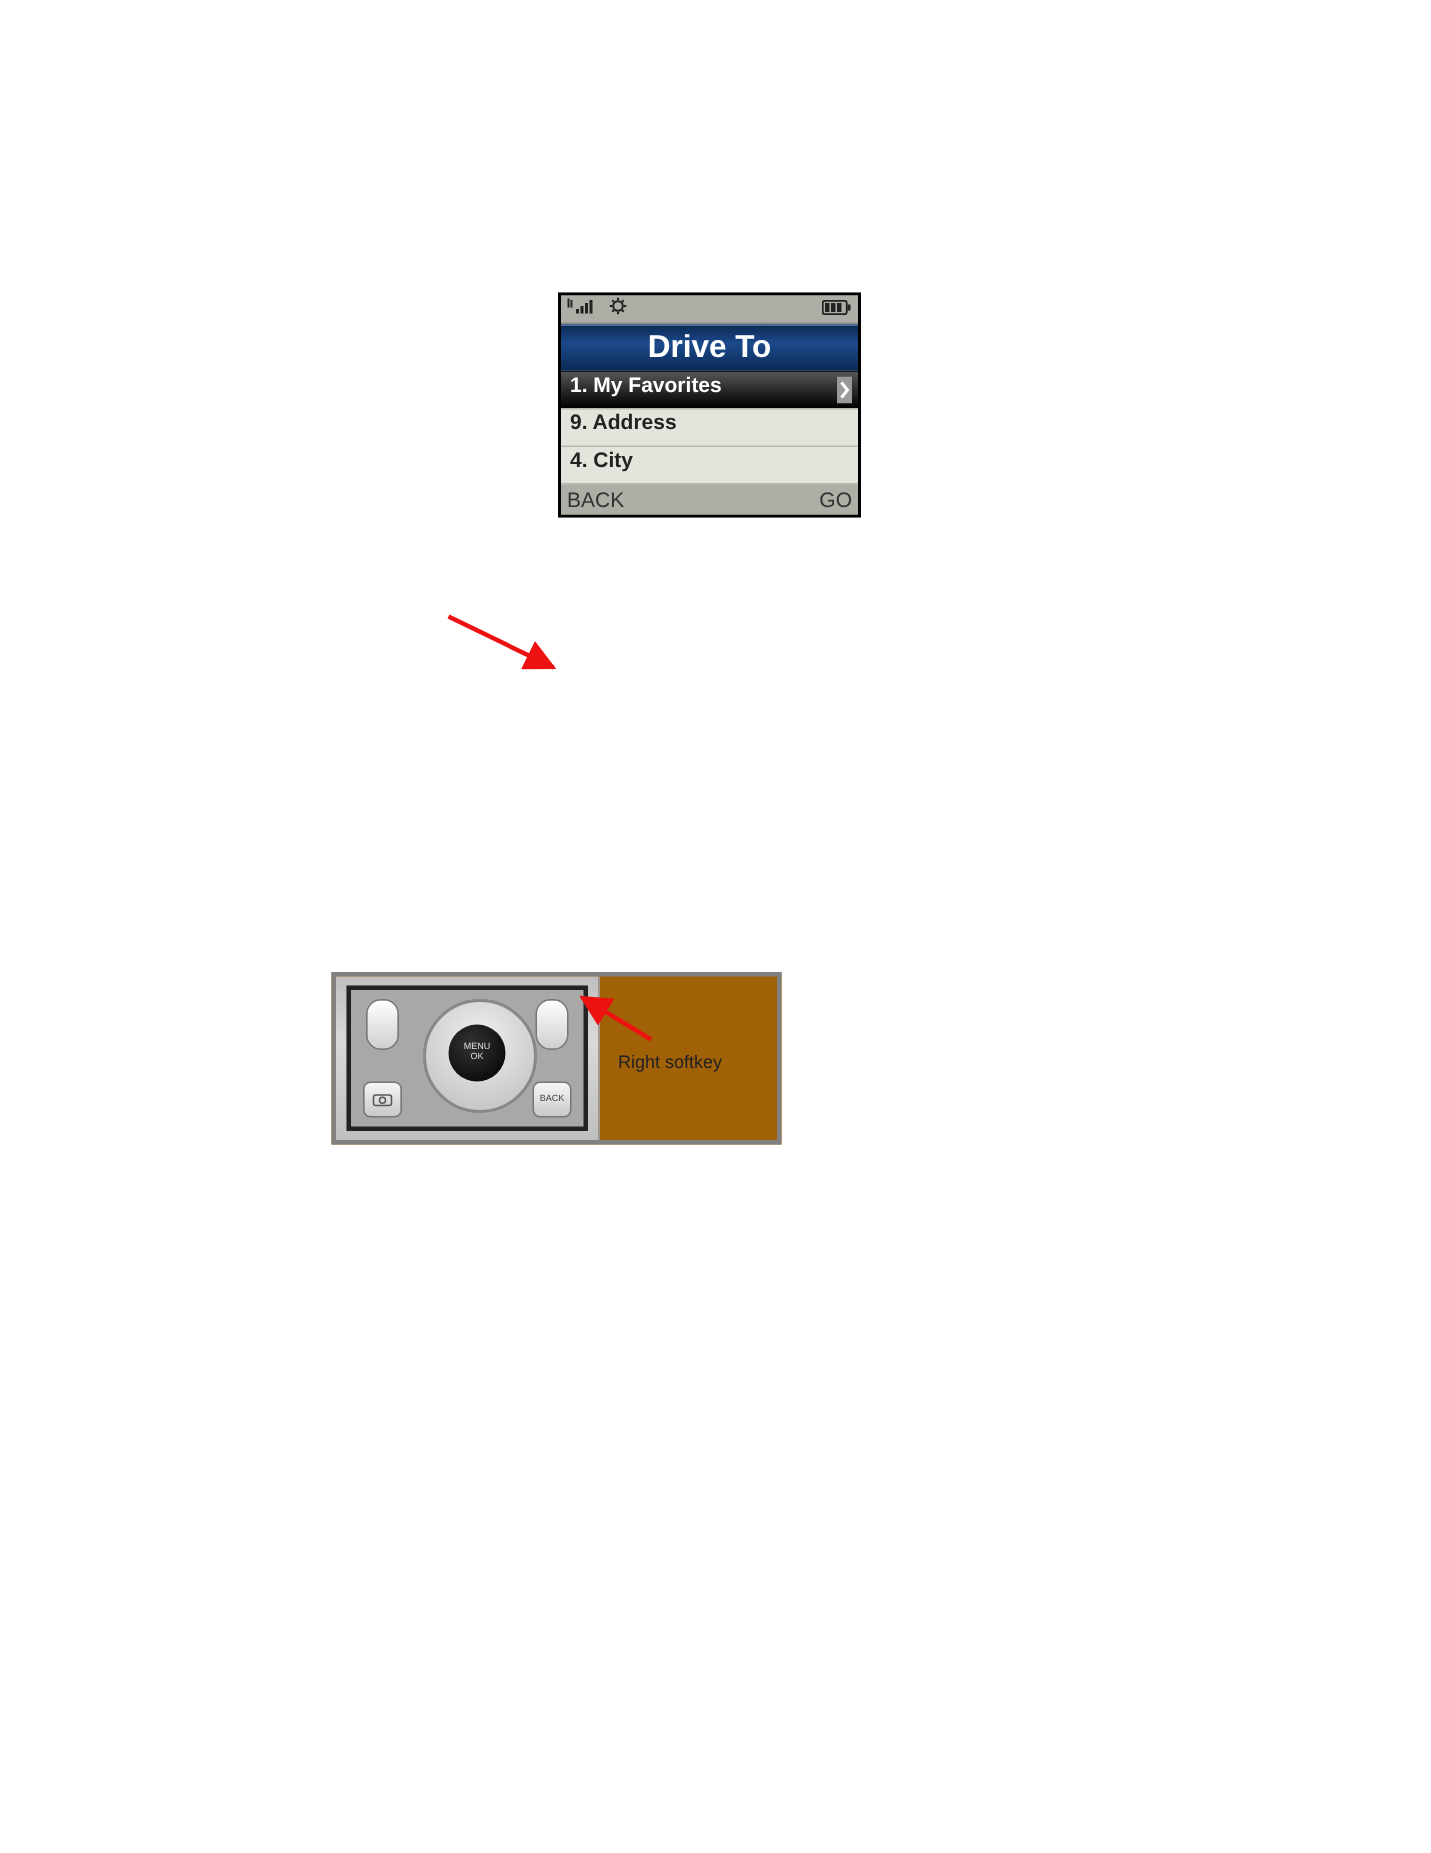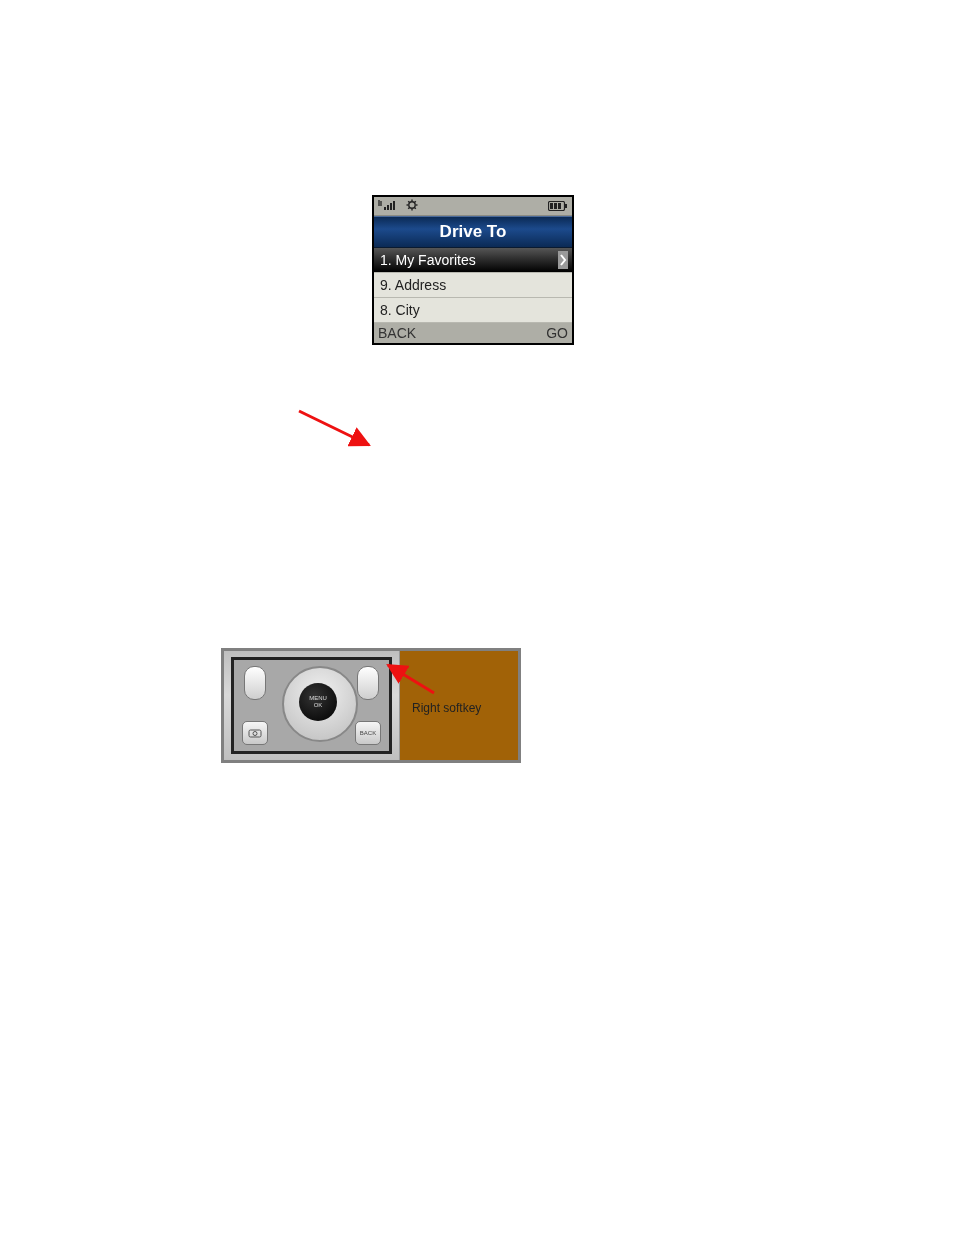--- a/index.html
+++ b/index.html
@@ -34,40 +34,40 @@
     gap: 6px;
   }
   .statusbar .battery {
     margin-left: auto;
   }
   .titlebar {
     height: 30px;
     background: linear-gradient(to bottom, #0b2a55 0%, #1c4a8c 40%, #0b2a55 100%);
     color: #fff;
     font-weight: bold;
-    font-size: 17px;
+    font-size: 21px;
     display: flex;
     align-items: center;
     justify-content: center;
     border-top: 1px solid #4a6a9a;
     border-bottom: 1px solid #0a1a30;
   }
   .menu {
     background: #e4e4dc;
   }
   .menu-item {
     height: 24px;
     border-bottom: 1px solid #b8b8b0;
     display: flex;
-    align-items: center;
+    align-items: flex-start;
     padding: 0 6px;
     font-size: 14px;
     color: #222;
     font-family: "Trebuchet MS", Arial, sans-serif;
-    font-weight: 400;
+    font-weight: 700;
     position: relative;
   }
   .menu-item.selected {
     background: linear-gradient(to bottom, #565656 0%, #2a2a2a 50%, #000 100%);
     color: #fff;
   }
   .menu-item.selected .chevron {
     position: absolute;
     right: 4px;
     top: 3px;
@@ -239,21 +239,21 @@
           <svg width="10" height="18" viewBox="0 0 10 18">
             <rect x="0" y="0" width="10" height="18" fill="#9a9a9a"></rect>
             <polyline points="3,4 7,9 3,14" fill="none" stroke="#fff" stroke-width="2"></polyline>
           </svg>
         </span>
       </div>
       <div class="menu-item">
         <span>9. Address</span>
       </div>
       <div class="menu-item">
-        <span>8. City</span>
+        <span>4. City</span>
       </div>
     </div>
 
     <div class="softkeybar">
       <span>BACK</span>
       <span class="right">GO</span>
     </div>
   </div>
 </div>
 

